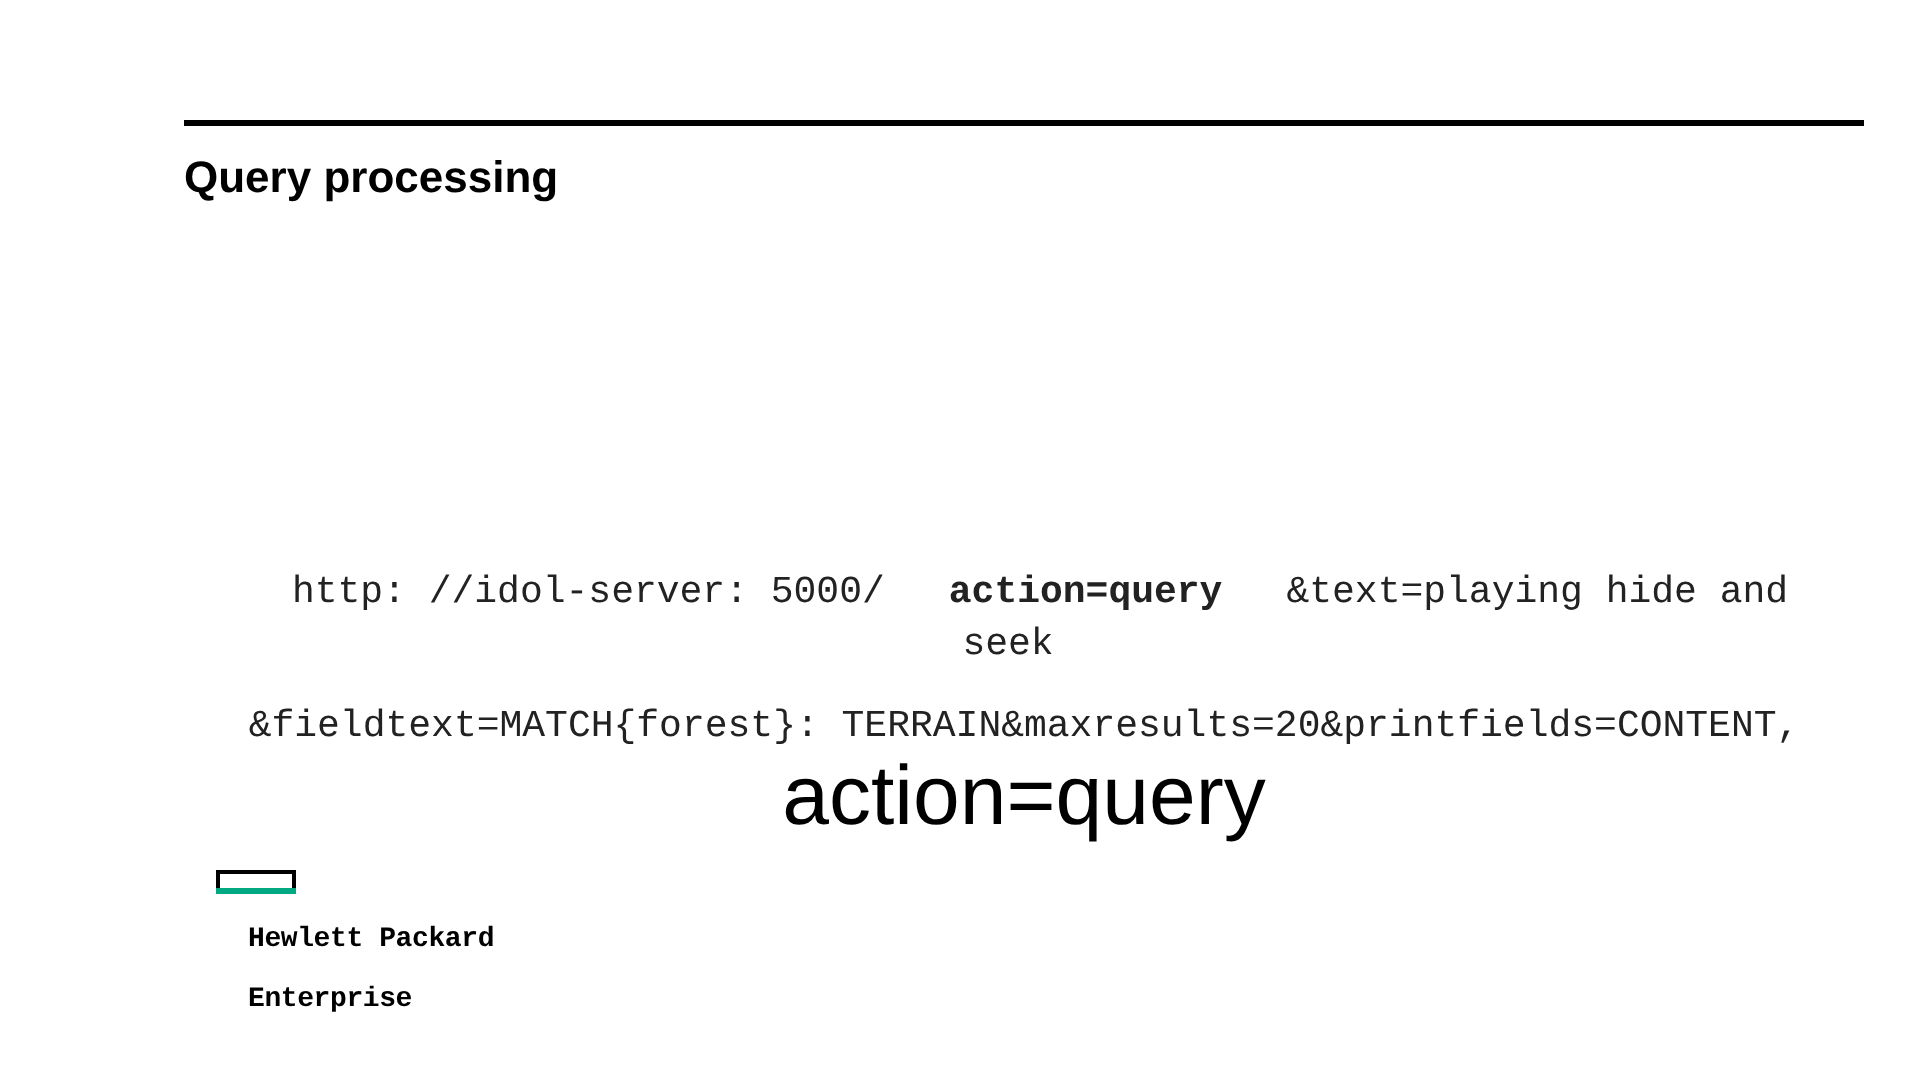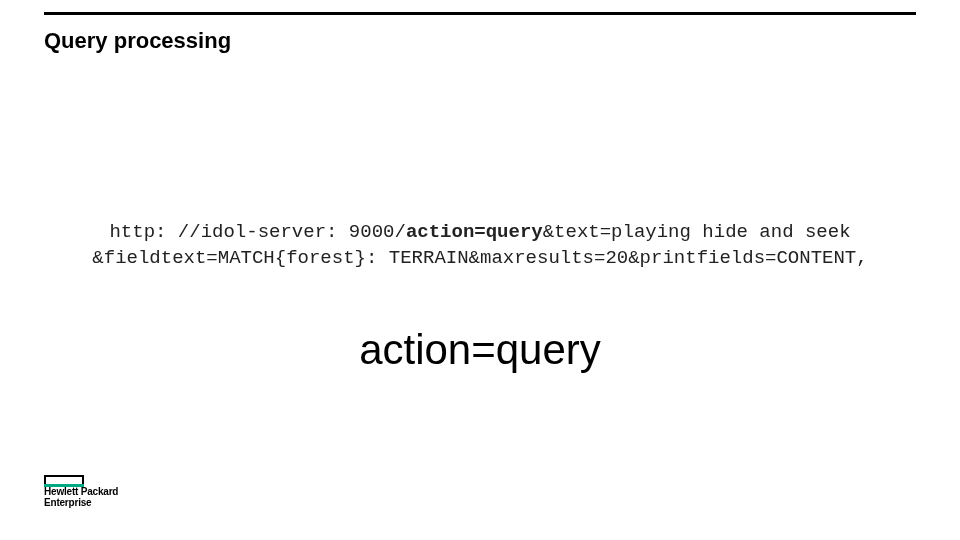--- a/index.html
+++ b/index.html
@@ -1,15 +1,15 @@
 <!DOCTYPE html>
 <html><head>
 <meta charset="utf-8">
 <style>
-  * { margin: 0; padding: 0; box-sizing: border-box; }
+  * { margin: 16px; padding: 0; box-sizing: border-box; }
   body {
     width: 960px;
     height: 540px;
     background: #ffffff;
     font-family: Arial, Helvetica, sans-serif;
     color: #000;
     position: relative;
     overflow: hidden;
   }
   .top-rule {
@@ -61,37 +61,38 @@
     position: relative;
   }
   .logo-bar-inner::after{
     content:"";
     position:absolute;
     left:-2px; right:-2px; bottom:-2px;
     height:3px;
     background:#01a982;
   }
   .logo-text {
-    font-size: 10px;
+    font-size: 14px;
     font-weight: 700;
     line-height: 1.05;
     color: #000;
     letter-spacing: -0.2px;
+    font-family: Liberation Mono, monospace;
   }
 </style>
 </head>
 <body>
 
 <div class="top-rule"></div>
 
 <h1 class="title">Query processing</h1>
 
 <div class="url-block">
   <div>
-    <span>http: //idol-server: 9000/</span><span class="bold">action=query</span><span>&amp;text=playing hide and seek</span>
+    <span>http: //idol-server: 5000/</span><span class="bold">action=query</span><span>&amp;text=playing hide and seek</span>
   </div>
   <div>&amp;fieldtext=MATCH{forest}: TERRAIN&amp;maxresults=20&amp;printfields=CONTENT,</div>
 </div>
 
 <div class="big-action">action=query</div>
 
 <div class="logo">
   <div class="logo-bar-inner"></div>
   <div class="logo-text">
     <div>Hewlett Packard</div>

